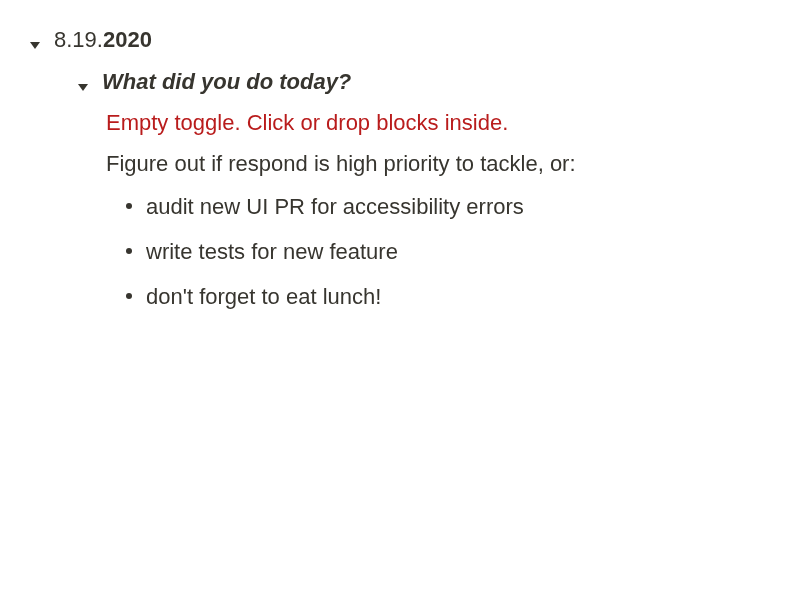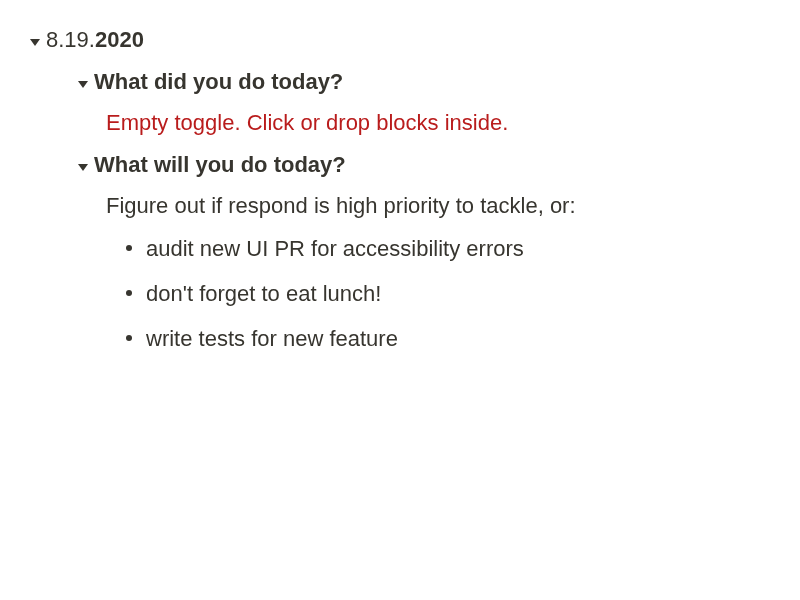--- a/index.html
+++ b/index.html
@@ -8,21 +8,22 @@
       padding: 18px 24px;
       font-family: -apple-system, BlinkMacSystemFont, "Segoe UI", Helvetica, Arial, sans-serif;
       color: #37352f;
       width: 800px;
       height: 600px;
       font-size: 22px;
       line-height: 1.5;
     }
     .toggle-row {
       display: flex;
-      align-items: center;
+      align-items: flex-end;
+      gap: 8px;
       padding: 4px 0;
     }
     .toggle-arrow {
       width: 22px;
       height: 22px;
       display: inline-flex;
       align-items: center;
       justify-content: center;
       flex: none;
       margin-top: 6px;
@@ -34,20 +35,21 @@
     .toggle-label {
       padding-top: 1px;
     }
     .date-prefix { color: #37352f; font-weight: 400; }
     .date-bold { font-weight: 700; }
     .children {
       margin-left: 48px;
     }
     .subheading {
       font-weight: 700;
+      font-style: italic;
     }
     .placeholder {
       color: #b91c1c;
       font-weight: 400;
     }
     .paragraph {
       padding: 4px 0;
     }
     ul.bullets {
       list-style: none;
@@ -95,39 +97,31 @@
       <svg width="12" height="12" viewBox="0 0 12 12">
           <polygon points="1,3 11,3 6,10" fill="currentColor"></polygon>
         </svg>
     </span>
     <span class="toggle-label subheading">What did you do today?</span>
   </div>
   <div class="inner-children">
     <div class="paragraph placeholder">Empty toggle. Click or drop blocks inside.</div>
   </div>
 
-  <div class="toggle-row">
-    <span class="toggle-arrow">
-      <svg width="12" height="12" viewBox="0 0 12 12">
-          <polygon points="1,3 11,3 6,10" fill="currentColor"></polygon>
-        </svg>
-    </span>
-    <span class="toggle-label subheading">What will you do today?</span>
-  </div>
   <div class="inner-children">
     <div class="paragraph">Figure out if respond is high priority to tackle, or:</div>
     <ul class="bullets">
       <li>
         <span class="bullet-dot"></span>
         <span class="li-text">audit new UI PR for accessibility errors</span>
       </li>
       <li>
         <span class="bullet-dot"></span>
-        <span class="li-text">don't forget to eat lunch!</span>
+        <span class="li-text">write tests for new feature</span>
       </li>
       <li>
         <span class="bullet-dot"></span>
-        <span class="li-text">write tests for new feature</span>
+        <span class="li-text">don't forget to eat lunch!</span>
       </li>
     </ul>
   </div>
 
 </div>
 
 </body></html>

